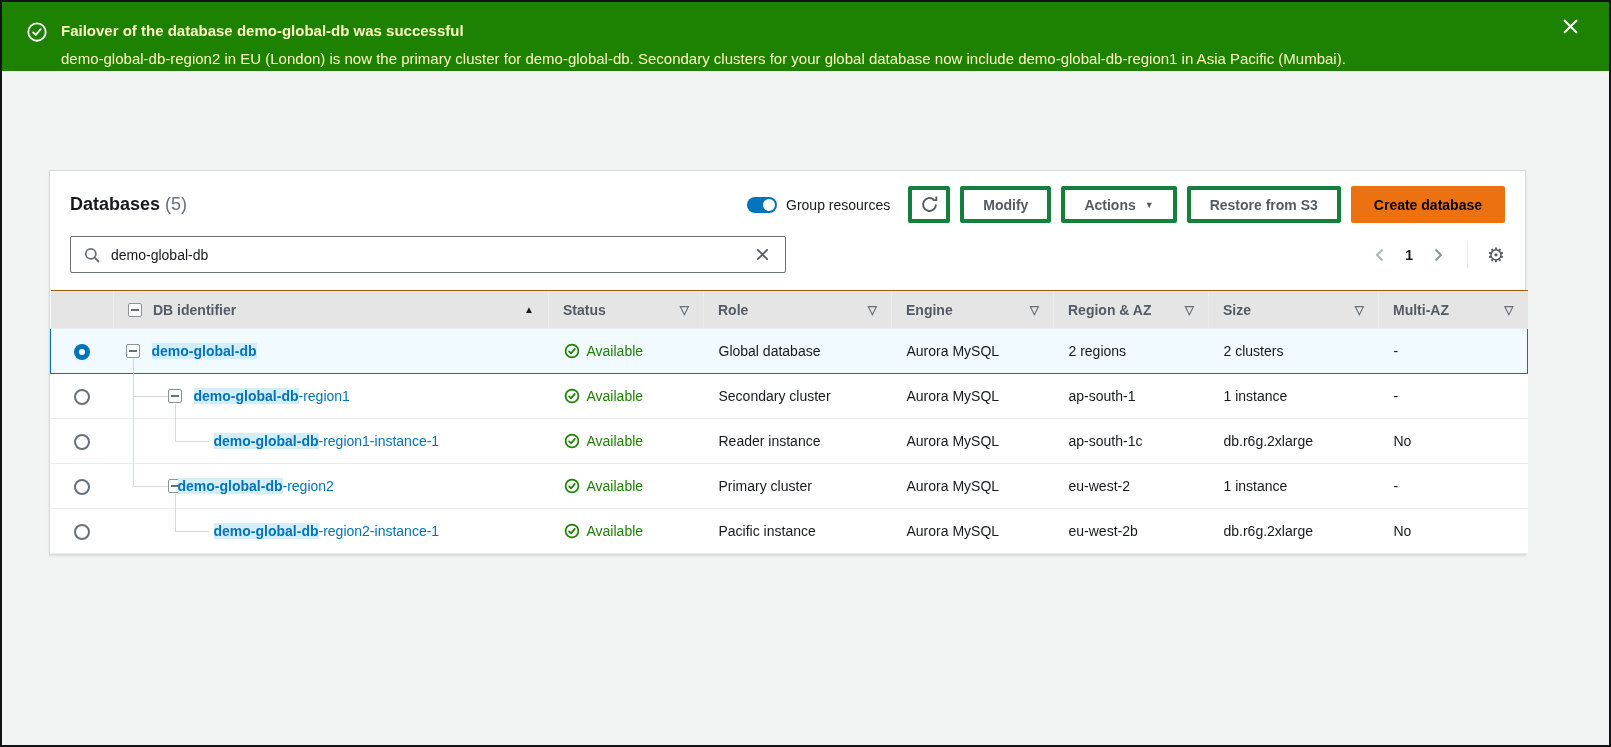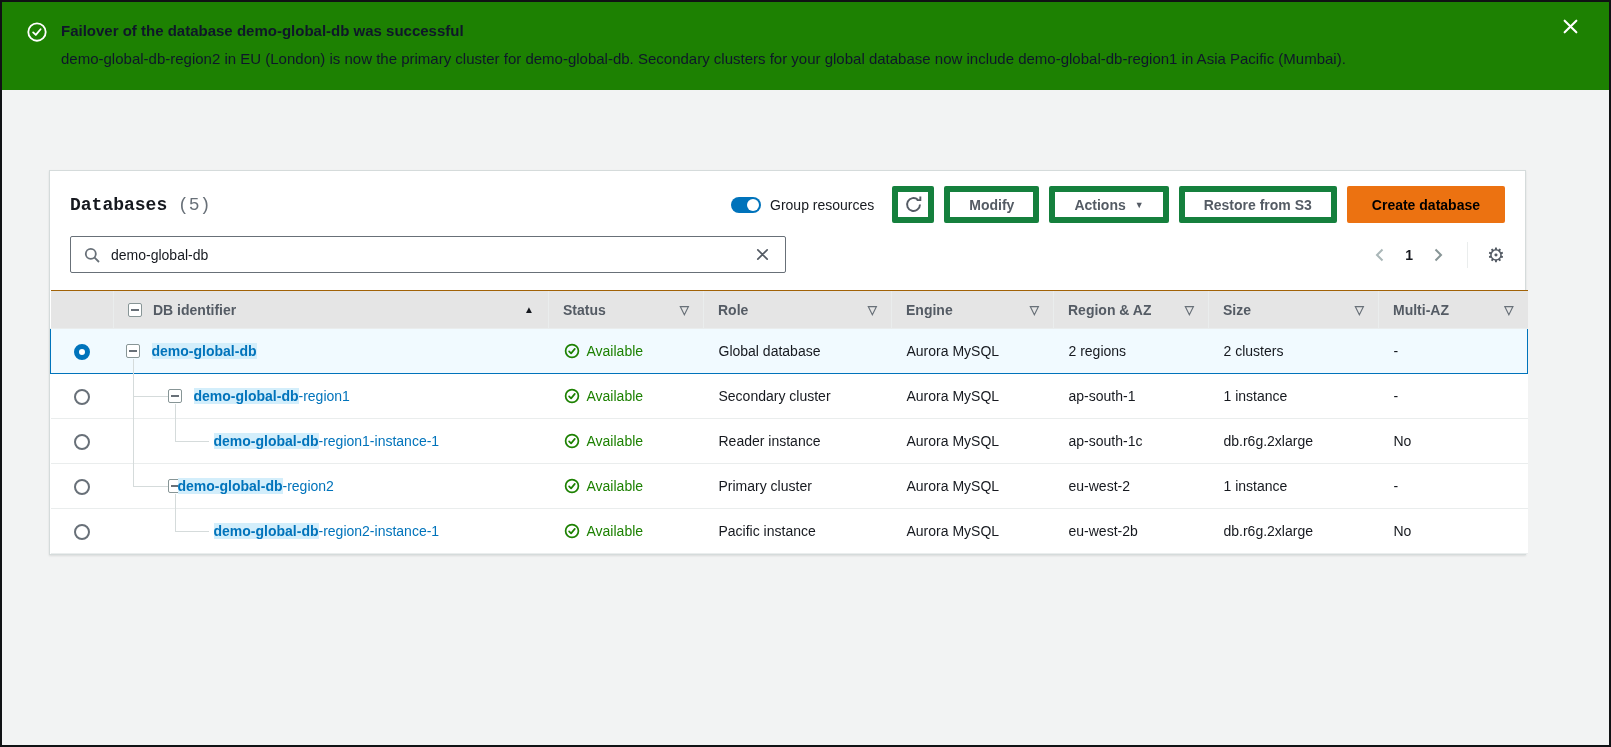--- a/index.html
+++ b/index.html
@@ -1,41 +1,41 @@
 <!DOCTYPE html>
 <html><head>
 <meta charset="utf-8">
 <style>
   * { box-sizing: border-box; }
   body { margin:0; background:#ffffff; font-family:"Liberation Sans", sans-serif; }
   .screen { position:relative; width:1611px; height:747px; border:2px solid #101214; background:#f2f3f3; overflow:hidden; }
 
   
-  .flashbar { background:#1d8102; color:#0f172a; height:88px; display:flex; justify-content:space-between; padding:0 26px 0 24px; }
+  .flashbar { background:#1d8102; color:#fef9c3; height:69px; display:flex; justify-content:space-between; padding:0 26px 0 24px; }
   .flash-left { display:flex; gap:13px; padding-top:17px; }
   .flash-icon { margin-top:2px; }
   .flash-title { font-weight:700; font-size:15px; margin:3px 0 11px; }
   .flash-msg { font-size:15px; }
   .flash-close { background:none; border:none; padding:4px; margin-top:12px; cursor:pointer; height:28px; }
 
   
   .breadcrumb { display:flex; align-items:center; gap:11px; padding:36px 0 0 48px; font-size:14px; }
   .bc-link { color:#0073bb; text-decoration:none; cursor:pointer; }
   .bc-current { color:#545b64; font-weight:700; }
 
   
   .panel { position:absolute; left:47px; top:168px; width:1477px; background:#fff; border:1px solid #d5dbdb; box-shadow:0 1px 2px rgba(0,0,0,.10); }
   .panel-header { display:flex; align-items:center; justify-content:space-between; padding:15px 20px 13px; }
-  .panel-title { margin:0; font-size:18px; color:#16191f; font-weight:700;font-family:Liberation Mono, monospace; }
+  .panel-title { margin:0; font-size:18px; color:#16191f; font-weight:700; }
   .panel-title .count { color:#687078; font-weight:400; }
   .hdr-actions { display:flex; align-items:center; gap:10px; }
   .toggle-wrap { display:flex; align-items:center; gap:9px; margin-right:8px; font-size:14px; color:#16191f; }
   .toggle { width:30px; height:16px; border-radius:8px; background:#0073bb; position:relative; cursor:pointer; flex:none; }
   .toggle .knob { position:absolute; right:2px; top:2px; width:12px; height:12px; border-radius:50%; background:#fff; }
-  .btn { height:37px; padding:0 19px; background:#fff; border:6px solid #15803d; border-radius:2px; font-weight:700; font-size:14px; color:#545b64; display:flex; align-items:center; gap:9px; cursor:pointer; font-family:inherit; }
+  .btn { height:37px; padding:0 19px; background:#fff; border:4px solid #15803d; border-radius:2px; font-weight:700; font-size:14px; color:#545b64; display:flex; align-items:center; gap:9px; cursor:pointer; font-family:inherit; }
   .btn.icon-btn { width:42px; padding:0; justify-content:center; }
   .btn.primary { background:#ec7211; border-color:#ec7211; color:#000000; }
   .caret { font-size:9px; color:#545b64; }
 
   
   .search-row { display:flex; align-items:center; justify-content:space-between; padding:0 20px 17px; }
   .search-box { display:flex; align-items:center; width:716px; height:37px; border:1px solid #687078; border-radius:2px; padding:0 13px; gap:9px; background:#fff; }
   .search-box input { flex:1; border:none; outline:none; font-size:14px; color:#16191f; font-family:inherit; background:transparent; }
   .clear-btn { background:none; border:none; padding:2px; cursor:pointer; display:flex; }
   .pager { display:flex; align-items:center; gap:15px; }

